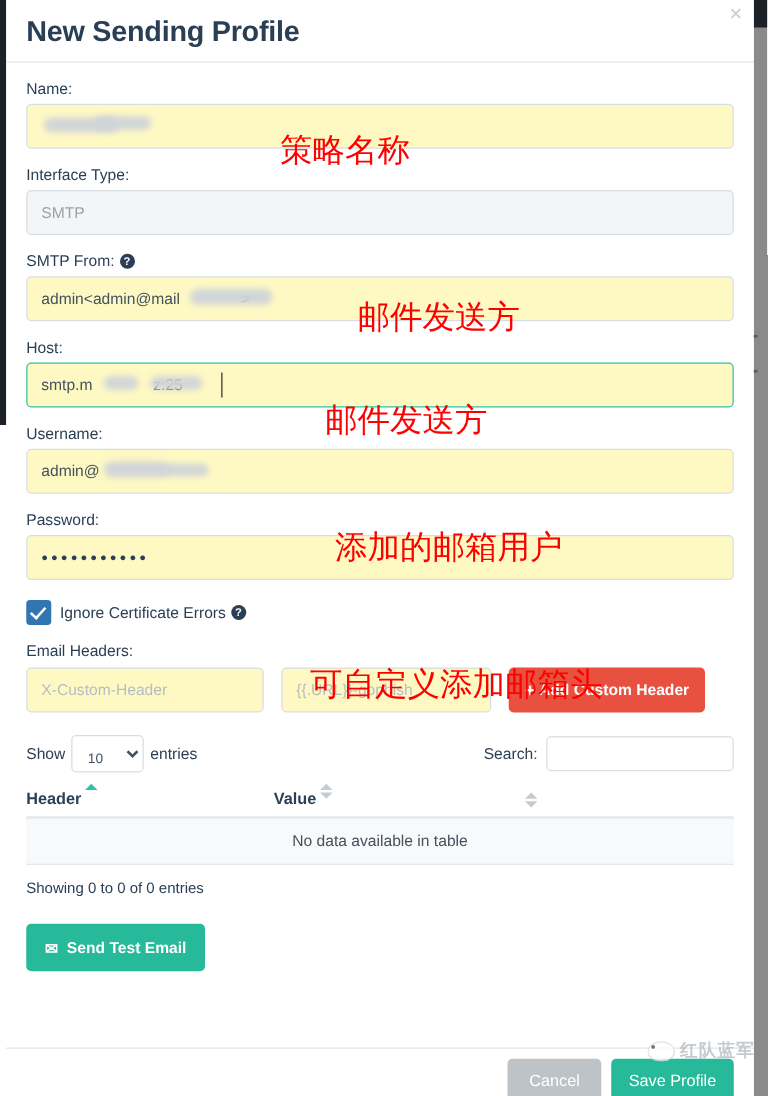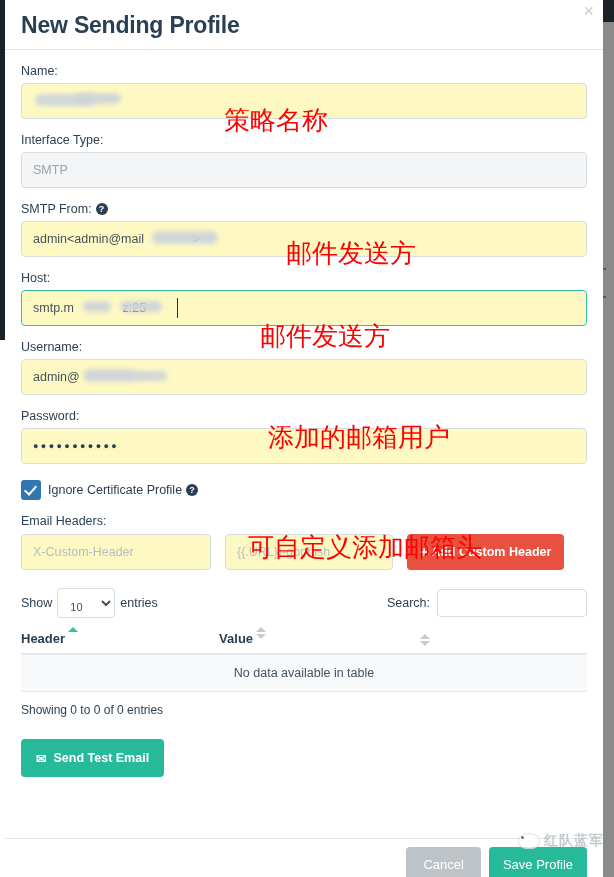--- a/index.html
+++ b/index.html
@@ -494,21 +494,21 @@
       <div class="field-label spaced">Password:</div>
       <div class="input-wrap">
         <input class="form-input" type="text" value="" style="">
         <div class="pwd-dots">●●●●●●●●●●●</div>
       </div>
 
       
       <div class="check-row">
         <div class="checkbox"></div>
         <div class="check-label">
-          <span>Ignore Certificate Profile</span>
+          <span>Ignore Certificate Errors</span>
           <span class="help-icon">?</span>
         </div>
       </div>
 
       
       <div class="field-label spaced">Email Headers:</div>
       <div class="headers-row">
         <input class="form-input hdr-input" placeholder="X-Custom-Header" style="">
         <input class="form-input val-input" placeholder="{{.URL}}-gophish" style="">
         <button class="btn-add">

